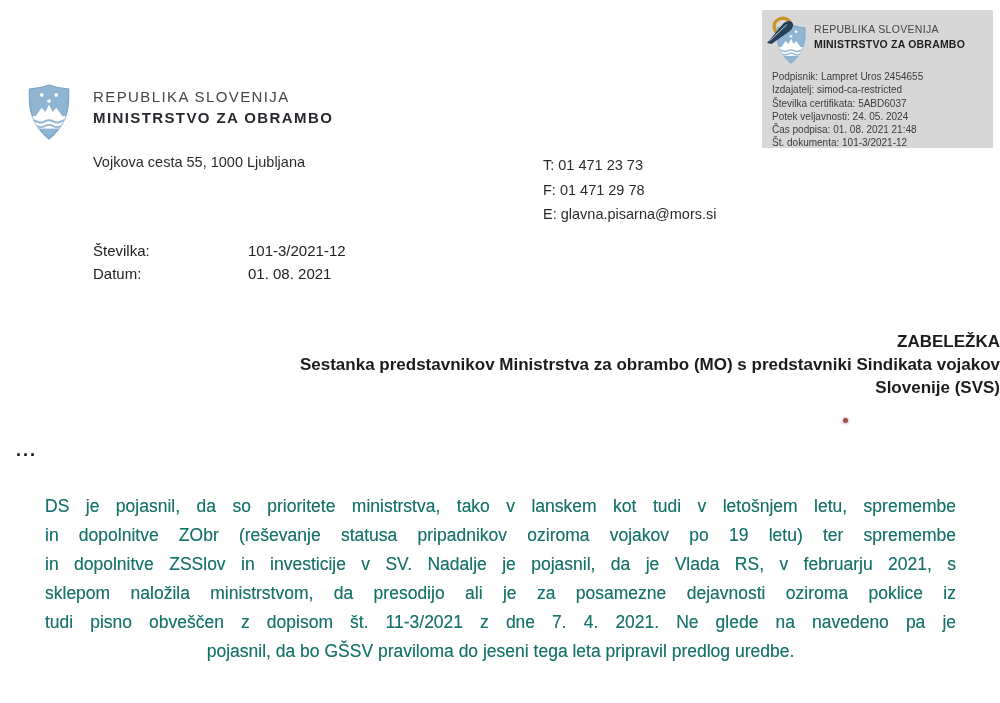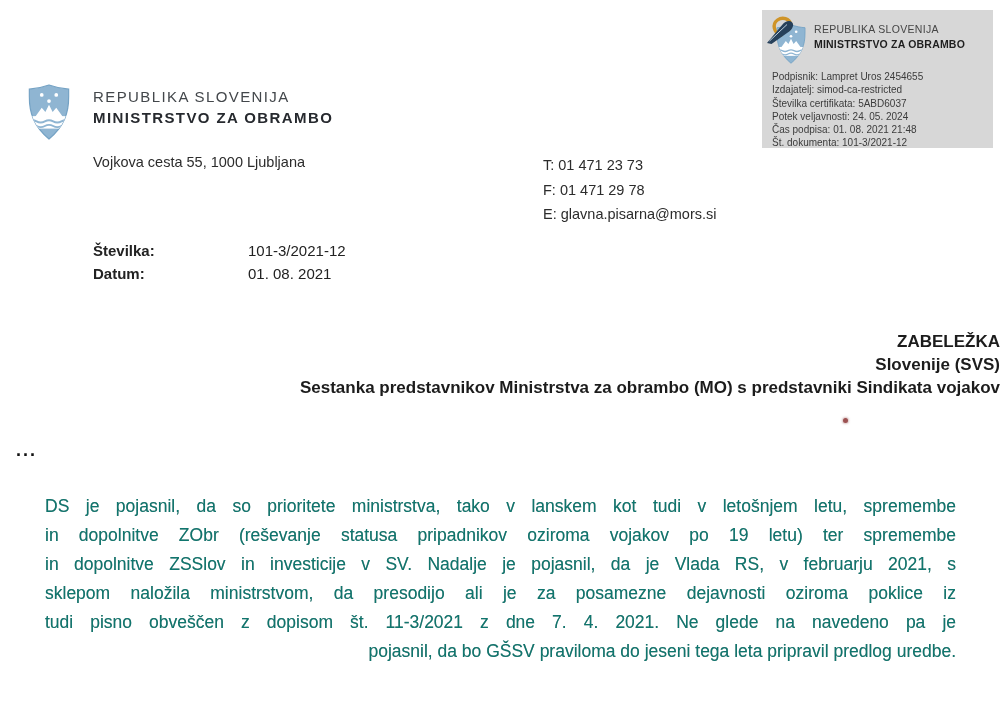--- a/index.html
+++ b/index.html
@@ -20,36 +20,36 @@
   
   .coa-main { left:28px; top:84px; }
   .org-block { left:93px; top:86px; }
   .org-1 { font-size:15px; color:#43474b; letter-spacing:1.4px; line-height:21px; }
   .org-2 { font-size:15px; font-weight:bold; color:#26292e; letter-spacing:1.4px; line-height:21px; }
   .address { left:93px; top:154px; font-size:14.5px; color:#2c2c2c; }
   .contact { left:543px; top:153px; font-size:14.5px; line-height:24.5px; color:#2c2c2c; }
 
   .refs { left:93px; top:239px; font-size:15px; line-height:23px; color:#222; }
   .refs .row { display:flex; }
-  .refs .lbl { width:155px;font-weight:bold; }
+  .refs .lbl { width:155px; }
 
   .title-block { left:0; top:330px; width:1000px; text-align:right;
     font-weight:bold; font-size:17px; color:#1c1c1c; line-height:23px; }
   .title-heading { margin-bottom:0px; }
 
   .red-dot { left:843px; top:418px; width:5px; height:5px; border-radius:50%;
     background:#9c5151; box-shadow:0 0 2px 1px rgba(170,120,120,0.45); }
 
   .ellipsis { left:16px; top:440px; font-size:18px; font-weight:bold; color:#111;
     letter-spacing:2px; }
 
   .body-text { left:45px; top:492px; width:911px; font-size:17.5px; line-height:29px;
     color:#0f766e; text-shadow:0 0 0.5px rgba(50,50,50,0.45); }
   .body-text .jline { text-align:justify; text-align-last:justify; }
-  .body-text .lline { text-align:right; }
+  .body-text .lline { text-align:center; }
 
   .hidden-defs { position:absolute; width:0; height:0; overflow:hidden; }
 </style>
 </head>
 <body>
 
 <svg class="hidden-defs" aria-hidden="true">
   <defs>
     <clipPath id="coaclip">
       <path d="M20 1 C27 3.5 33.5 4.7 39 5 L39 12 C39 28 34.5 41 20 53 C5.5 41 1 28 1 12 L1 5 C6.5 4.7 13 3.5 20 1 Z"></path>
@@ -117,22 +117,22 @@
     <span>101-3/2021-12</span>
   </div>
   <div class="row">
     <span class="lbl">Datum:</span>
     <span>01. 08. 2021</span>
   </div>
 </div>
 
 <div class="abs title-block">
   <div class="title-heading">ZABELEŽKA</div>
+  <div>Sestanka predstavnikov Ministrstva za obrambo (MO) s predstavniki Sindikata vojakov</div>
   <div>Slovenije (SVS)</div>
-  <div>Sestanka predstavnikov Ministrstva za obrambo (MO) s predstavniki Sindikata vojakov</div>
 </div>
 
 <div class="abs red-dot"></div>
 
 <div class="abs ellipsis">...</div>
 
 <div class="abs body-text">
   <div class="jline">DS je pojasnil, da so prioritete ministrstva, tako v lanskem kot tudi v letošnjem letu, spremembe</div>
   <div class="jline">in dopolnitve ZObr (reševanje statusa pripadnikov oziroma vojakov po 19 letu) ter spremembe</div>
   <div class="jline">in dopolnitve ZSSlov in investicije v SV. Nadalje je pojasnil, da je Vlada RS, v februarju 2021, s</div>

